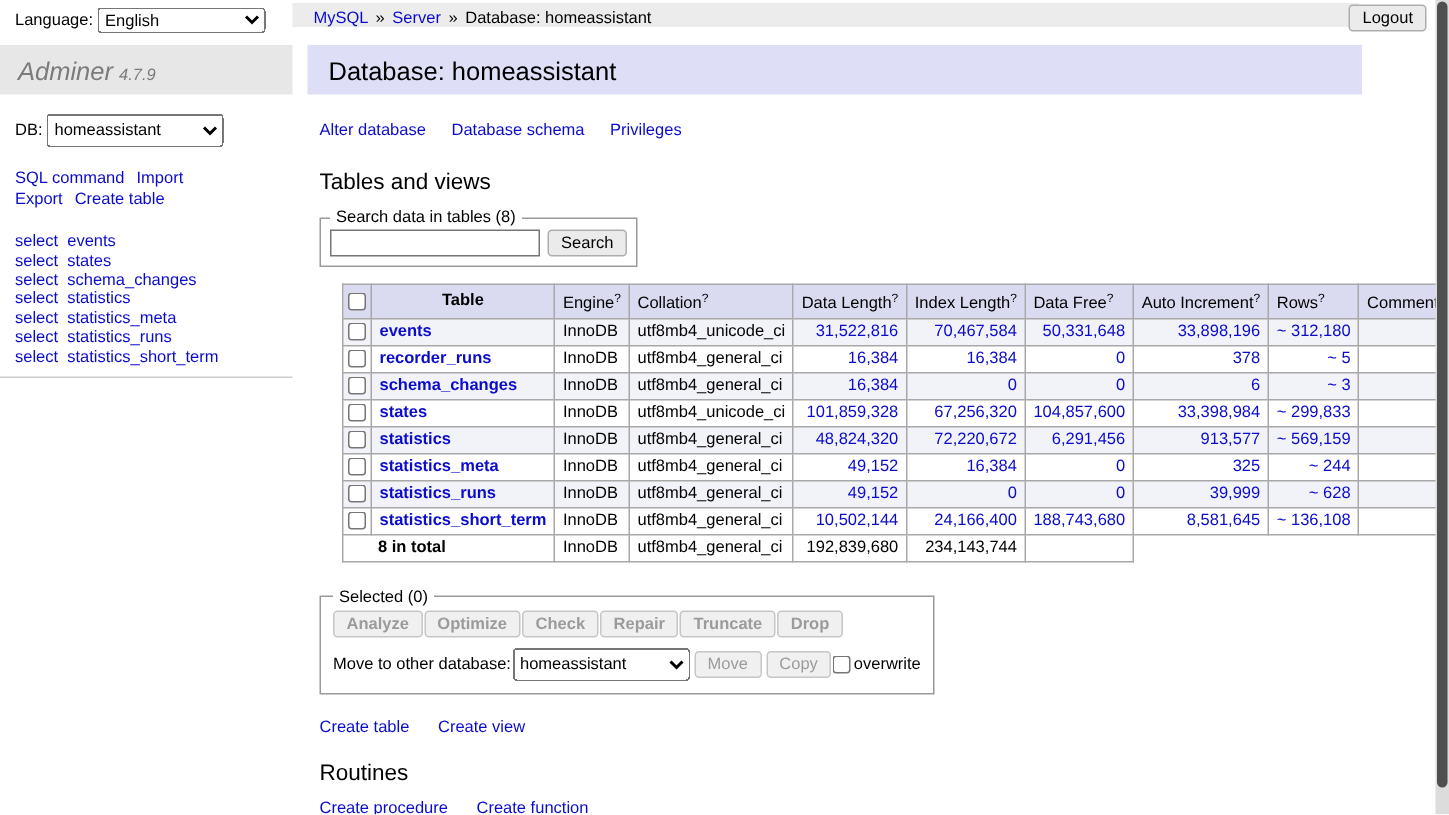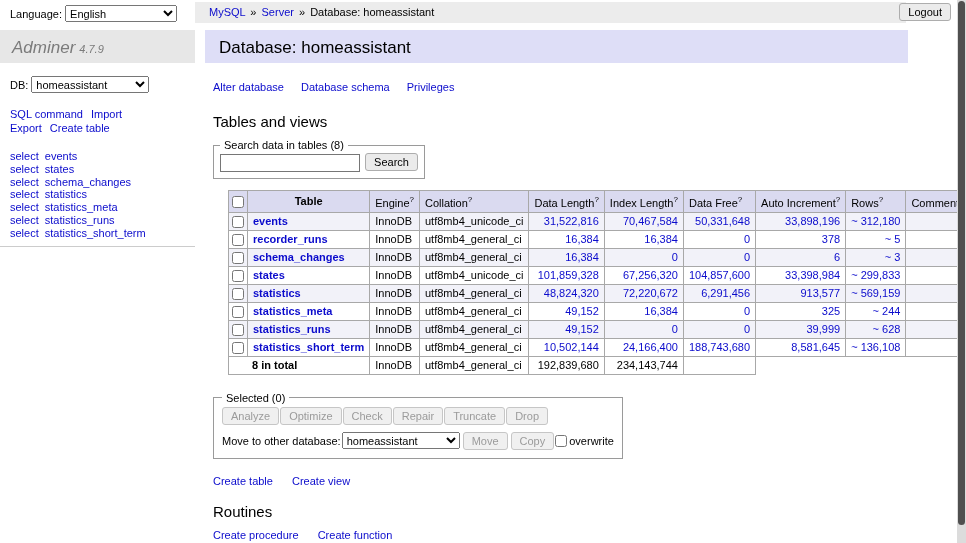--- a/index.html
+++ b/index.html
@@ -10,40 +10,40 @@
     background: #fff; overflow: hidden; font-size: 11px; color: #000;
   }
   a { color: var(--link, #0000cc); text-decoration: none; cursor: pointer; }
 
   
   .topbar { display: flex; height: 24px; align-items: stretch; }
   .lang-area { width: 195px; padding: 5px 0 0 10px; }
   .lang-select { width: 112px; height: 17px; font-size: 11px; font-family: inherit; }
   .breadcrumb {
     flex: 1; margin: 2px 60px 0 0; background: var(--breadcrumb-bg, #ececec);
-    padding: 4px 0 0 14px; height: 21px;
+    padding: 4px 0 0 14px; height: 16px;
   }
   .breadcrumb .sep { color: #000; margin: 0 2px; }
   .crumb-current { color: #000; }
   .logout-btn { position: absolute; top: 3px; right: 15px; }
 
   
   .cols { display: flex; align-items: flex-start; }
   .sidebar { width: 195px; flex: 0 0 195px; }
   .main { flex: 1; min-width: 0; }
 
   .app-title {
     margin-top: 6px; background: var(--sidebar-title-bg, #e7e7e7);
     padding: 8px 12px; font-size: 17px; font-weight: normal;
     font-style: italic; color: #7b7b7b; height: 33px;
   }
   .app-version { font-size: 11px; margin-left: 4px; }
 
   .db-row { margin: 13px 0 0 10px; }
-  .db-select, .move-select { height: 17px; font-size: 11px; font-family: inherit; }
+  .db-select, .move-select { height: 22px; font-size: 11px; font-family: inherit; }
   .db-select { width: 118px; margin-left: 3px; }
 
   .side-links { margin: 14px 10px 0; line-height: 14px; }
   .side-links a { margin-right: 8px; }
 
   .table-list {
     list-style: none; margin: 15px 0 0; padding: 0 0 6px 10px;
     line-height: 12.8px; border-bottom: 1px solid #ccc;
   }
   .table-list a { margin-right: 3px; }
@@ -90,21 +90,21 @@
   .tables tr.odd td, .tables tr.odd th { background: var(--row-alt-bg, #f2f2f9); }
   .tables .col-comment { min-width: 54px; }
   .tables .col-table { min-width: 108px; }
   .tables td.comment { min-width: 54px; }
   .tables tfoot th { font-weight: bold; text-align: left; padding-left: 23px; }
   .tables tfoot td.num { min-width: 20px; }
   input[type="checkbox"] { width: 12px; height: 12px; vertical-align: middle; margin: 0; }
 
   
   .selected-fieldset { margin: 17px 0 0 18px; display: inline-block; padding: 3px 8px 8px; min-width: 392px; }
-  .btn-row button { margin: 0 1px 0 0; }
+  .btn-row button { margin: 0 1px 0 0; font-weight: bold; }
   .move-row { margin-top: 7px; display: flex; align-items: center; gap: 1px; }
   .move-select { width: 118px; }
   .move-row label { margin-left: 1px; }
 
   .create-links { margin: 16px 0 0 18px; }
   .create-links a, .routine-links a { margin-right: 16px; }
   .routine-links { margin: 9px 0 0 18px; }
 
   
   .scrollbar {

